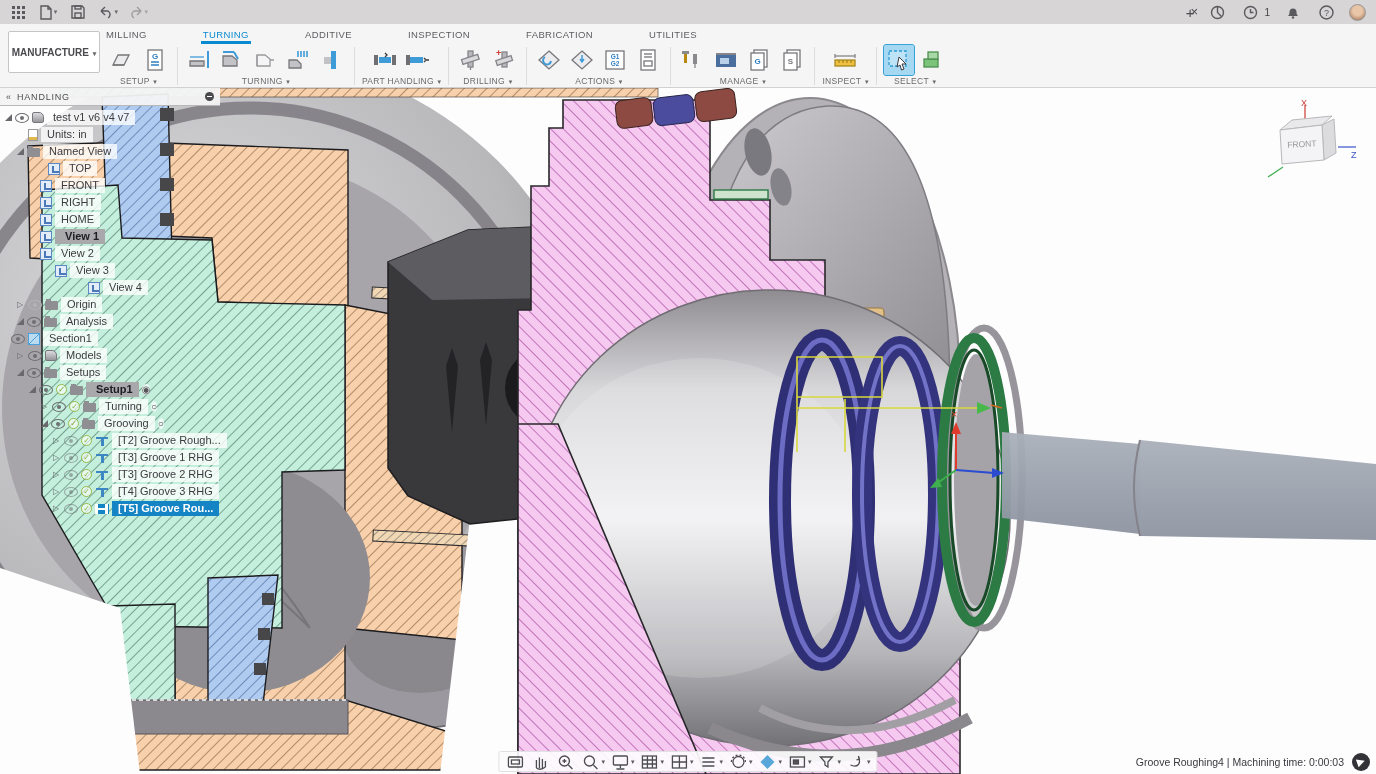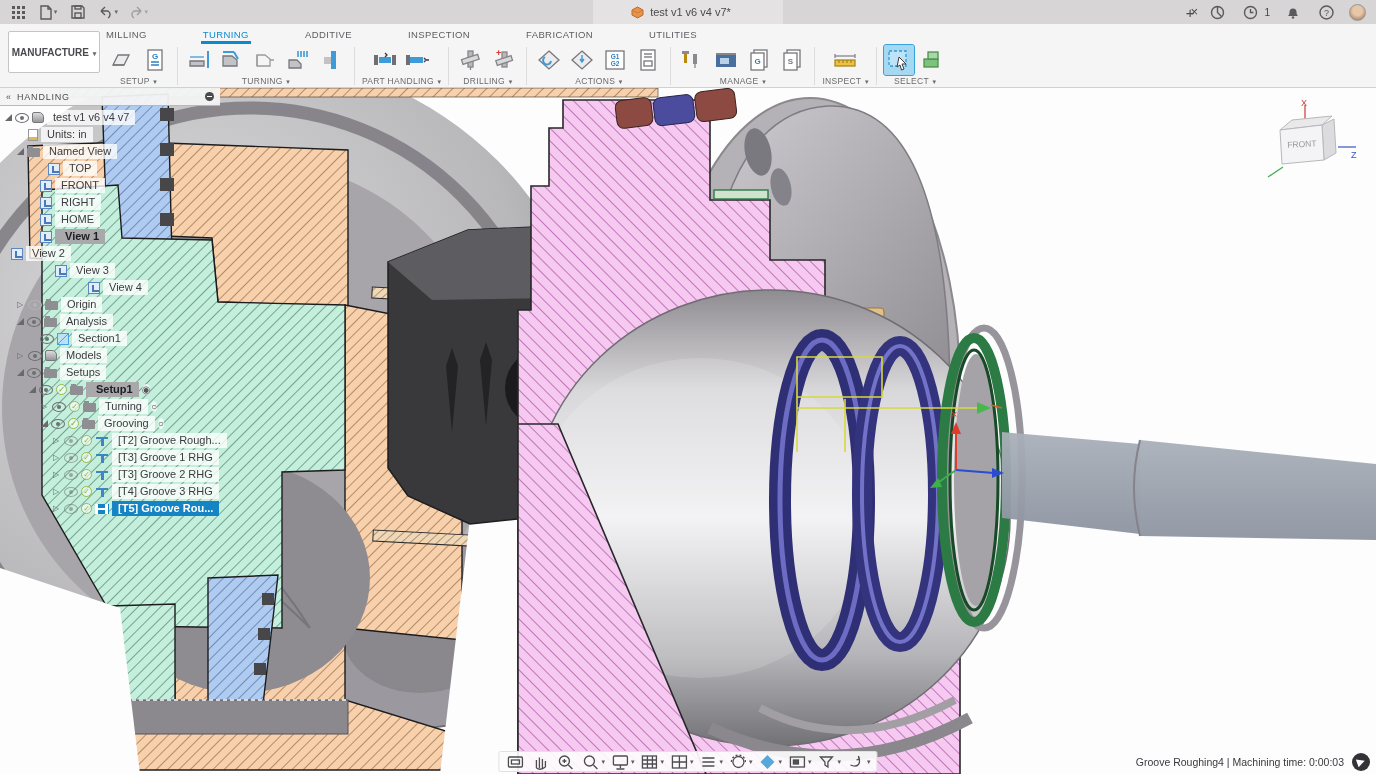--- a/index.html
+++ b/index.html
@@ -132,27 +132,20 @@
         <span class="car">▾</span>
     </span>
     <span class="tb-ic" style="opacity:.45">
       <svg width="16" height="13">
           <path d="M13,5 h-7 a4,4 0 0 0 0,7 M13,5 l-4,-4 M13,5 l-4,4"></path>
         </svg>
         <span class="car">▾</span>
     </span>
   </div>
 
-  <div class="doc-tab">
-    <svg width="13" height="13">
-        <polygon points="6.5,1 12,4 12,9 6.5,12 1,9 1,4" fill="#e8924a" stroke="#b86a2a" stroke-width="1"></polygon>
-        <polyline points="1,4 6.5,7 12,4 M6.5,7 6.5,12" fill="none" stroke="#c97c38" stroke-width="1"></polyline>
-      </svg>
-    <span class="doc-title">test v1 v6 v4 v7*</span>
-  </div>
   <span class="closetab">×</span>
 
   <div class="tb-right">
     <span class="newtab">+</span>
     <span class="tb-ic">
       <svg width="15" height="15">
           <circle cx="7.5" cy="7.5" r="6"></circle>
           <path d="M7.5,1.5 v6 l4,4"></path>
         </svg>
     </span>
@@ -609,21 +602,21 @@
         <div class="trow" style="padding-left: 29px;">
           <span class="tri-sp"></span>
           <span class="ti ti-view"></span>
           <span class="lbl">HOME</span>
         </div>
         <div class="trow selgray" style="padding-left: 29px;">
           <span class="tri-sp"></span>
           <span class="ti ti-view"></span>
           <span class="lbl">View 1</span>
         </div>
-        <div class="trow" style="">
+        <div class="trow" style="padding-left: 29px;">
           <span class="tri-sp"></span>
           <span class="ti ti-view"></span>
           <span class="lbl">View 2</span>
         </div>
         <div class="trow" style="padding-left: 44px;">
           <span class="tri-sp"></span>
           <span class="ti ti-view"></span>
           <span class="lbl">View 3</span>
         </div>
         <div class="trow" style="padding-left: 29px; margin-left: 48px;">
@@ -636,21 +629,21 @@
           <span class="eye off"></span>
           <span class="ti ti-folder"></span>
           <span class="lbl">Origin</span>
         </div>
         <div class="trow" style="padding-left: 17px;">
           <span class="tri-open"></span>
           <span class="eye"></span>
           <span class="ti ti-folder"></span>
           <span class="lbl">Analysis</span>
         </div>
-        <div class="trow" style="padding-left: 29px;">
+        <div class="trow" style="">
           <span class="tri-sp"></span>
           <span class="eye"></span>
           <span class="ti ti-section"></span>
           <span class="lbl">Section1</span>
         </div>
         <div class="trow" style="padding-left: 17px;">
           <span class="tri-closed">▷</span>
           <span class="eye"></span>
           <span class="ti ti-body"></span>
           <span class="lbl">Models</span>

